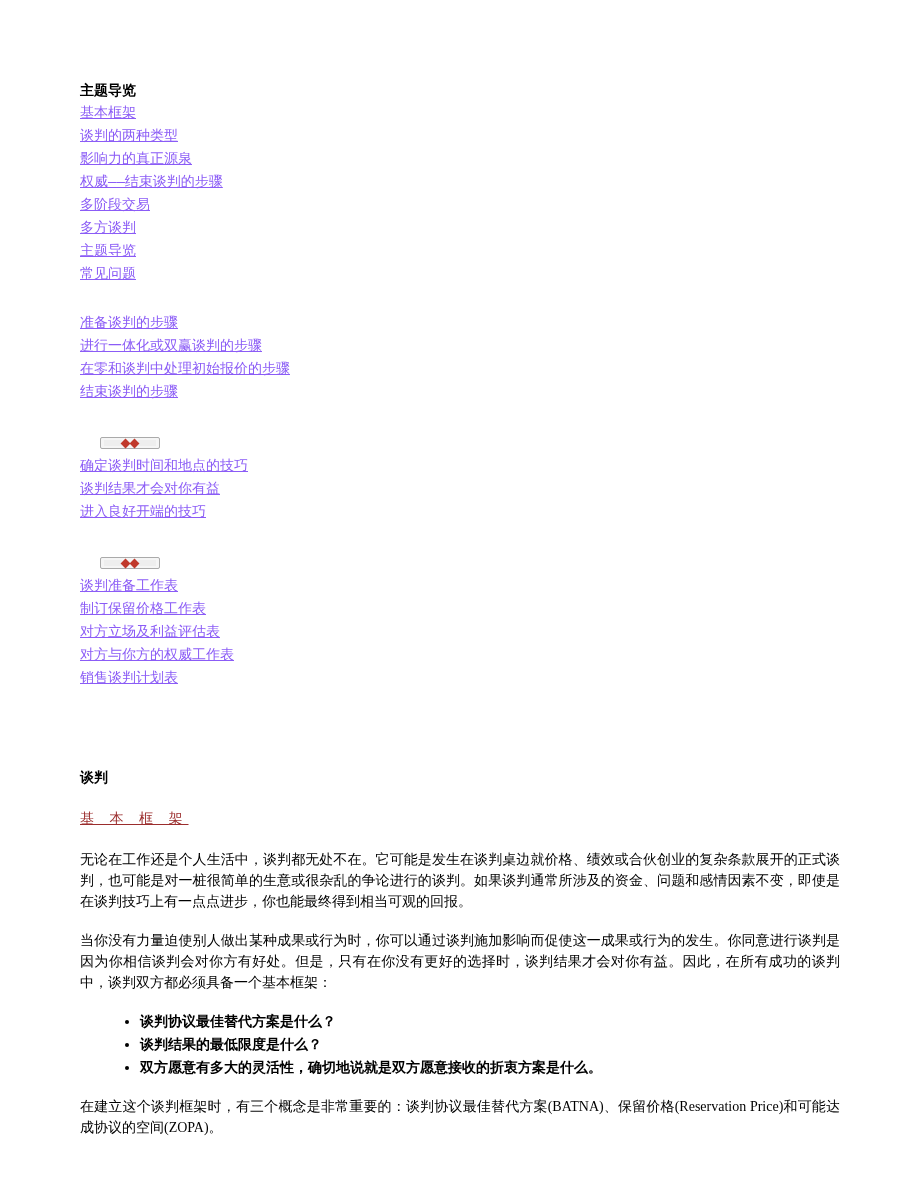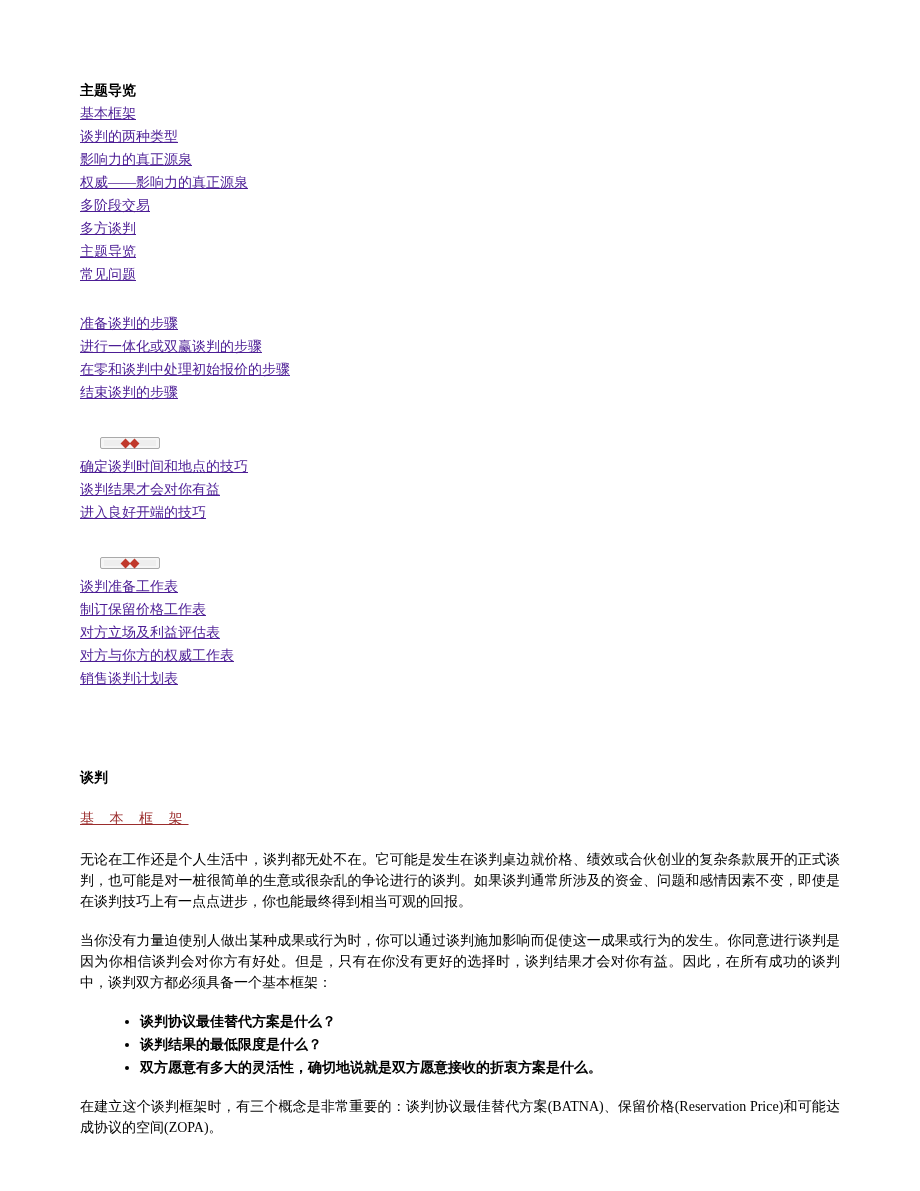--- a/index.html
+++ b/index.html
@@ -16,24 +16,25 @@
   .nav-title {
     font-weight: bold;
     color: #000;
     margin-bottom: 2px;
   }
   .link-list {
     margin-bottom: 28px;
   }
   .link-list a {
     display: block;
-    color: #4c1d95;
+    color: #8b5cf6;
     text-decoration: underline;
     margin-bottom: 2px;
     width: fit-content;
+    font-family: Liberation Mono, monospace;
   }
   .divider-wrap {
     margin: 6px 0 4px 20px;
   }
   .divider-graphic {
     display: inline-flex;
     align-items: center;
     height: 8px;
     border: 1px solid #aaa;
     background: #f5f5f5;
@@ -85,21 +86,21 @@
 </style>
 </head>
 <body>
 
 <div class="nav-title">主题导览</div>
 
 <div class="link-list">
   <a>基本框架</a>
   <a>谈判的两种类型</a>
   <a>影响力的真正源泉</a>
-  <a>权威——影响力的真正源泉</a>
+  <a>权威——结束谈判的步骤</a>
   <a>多阶段交易</a>
   <a>多方谈判</a>
   <a>主题导览</a>
   <a>常见问题</a>
 </div>
 
 <div class="link-list">
   <a>准备谈判的步骤</a>
   <a>进行一体化或双赢谈判的步骤</a>
   <a>在零和谈判中处理初始报价的步骤</a>

